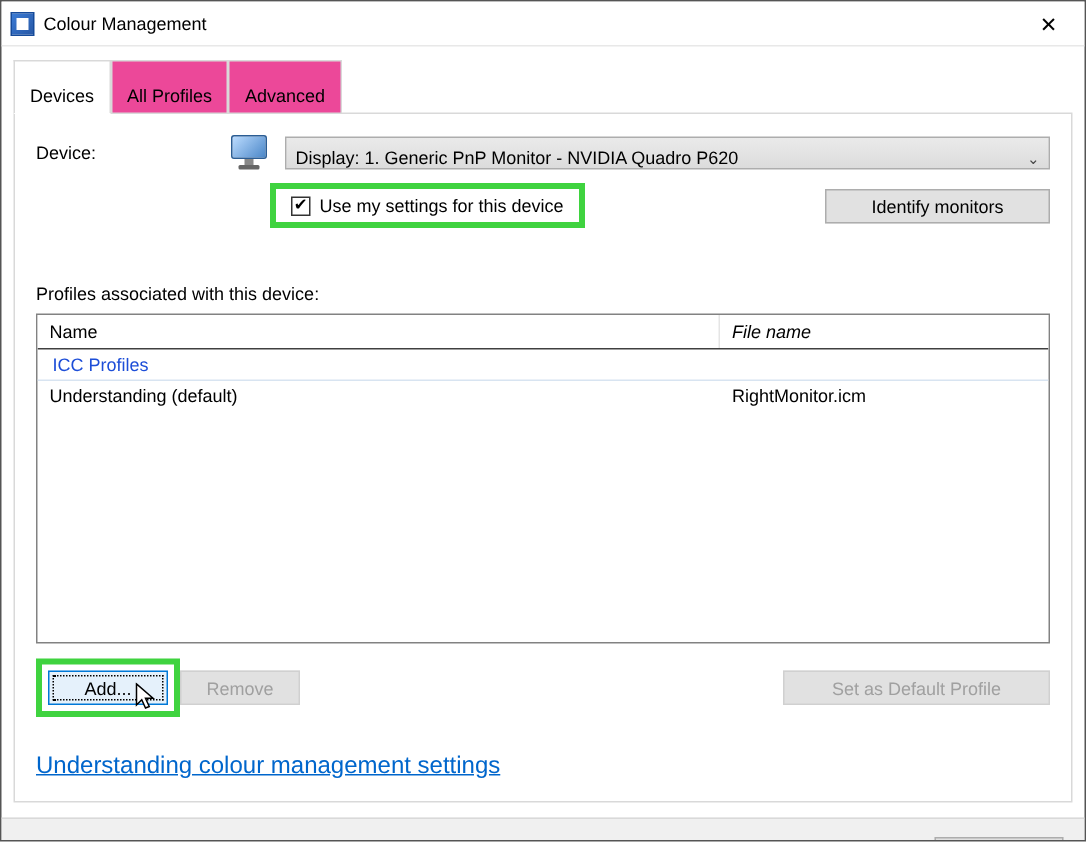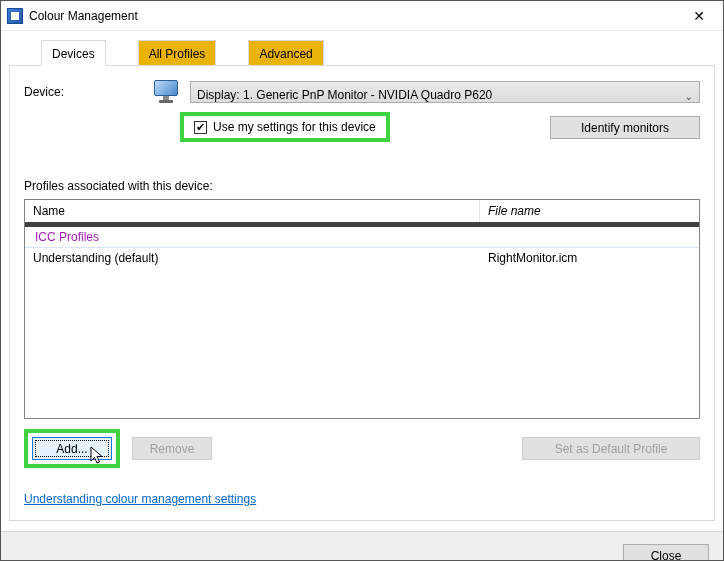--- a/index.html
+++ b/index.html
@@ -42,35 +42,34 @@
     font-size: 14px;
   }
 
   .tabstrip {
     display:flex;
     margin: 8px 0 0 8px;
     position: relative;
     z-index: 2;
   }
   .tab {
-    padding: 6px 10px 4px;
+    padding: 16px 10px 4px;
     border: 1px solid #d9d9d9;
     background:#fff;
     margin-right: 0;
     font-size: 12px;
     position:relative;
     top:1px;
     border-bottom:1px solid #d9d9d9;
-    margin-left:32px;
   }
   .tab.active {
     border-bottom:1px solid #fff;
     background:#fff;
   }
-  .tab:not(.active){ background:#eab308; }
+  .tab:not(.active){ background:#ec4899; }
 
   .tabpanel {
     margin: 0 8px 0 8px;
     border: 1px solid #d9d9d9;
     padding: 14px 14px 14px 14px;
     position:relative;
     z-index:1;
   }
 
   .row { display:flex; align-items:center; }
@@ -152,47 +151,46 @@
   .section-label{ margin-top:40px; margin-bottom:6px; }
 
   .profile-table{
     border:1px solid #828282;
     height:220px;
     overflow:auto;
     background:#fff;
   }
   .profile-header{
     display:flex;
-    border-bottom:5px solid #404040;
+    border-bottom:1px solid #404040;
     background:#fff;
     justify-content:space-between;
   }
   .profile-header .col{
     padding:4px 8px;
     border-right:1px solid #e5e5e5;
   }
   .profile-header .col:last-child{ border-right:none; flex:1;font-style:italic;}
   .col.name{ width:455px; }
   .group-header{
-    color:#a21caf;
+    color:#1d4ed8;
     padding:3px 8px 3px 10px;
     border-bottom:1px solid #d8e4f1;
     font-size:12px;
   }
   .profile-row{
     display:flex;
     padding:3px 0;
   }
   .profile-row .cell{ padding:0 8px; }
   .profile-row .cell.name{ width:455px; }
 
   .button-row{
     display:flex;
     margin-top:10px;
-    gap:12px;
     align-items:center;
   }
   .add-highlight{
     border:4px solid #3fd33f;
     padding:4px;
     display:inline-flex;
     position:relative;
   }
   .add-highlight .btn{ width:80px; }
   .cursor{
@@ -206,21 +204,21 @@
 
   .link-row{
     display:flex;
     justify-content:space-between;
     align-items:center;
     margin-top:24px;
   }
   .link{
     color:#0066cc;
     text-decoration:underline;
-    font-size:12px;
+    font-size:16px;
   }
 
   .footer{
     display:flex;
     justify-content:flex-end;
     padding:12px 14px;
     background:#f0f0f0;
     border-top:1px solid #d9d9d9;
     margin-top:10px;
   }

